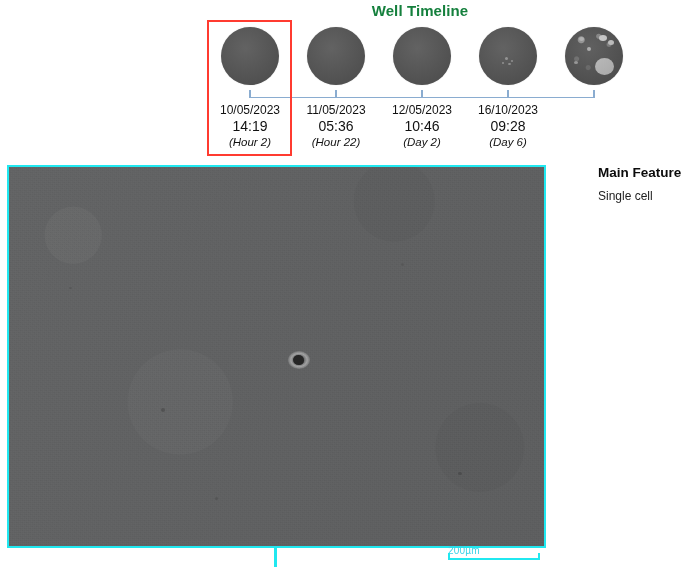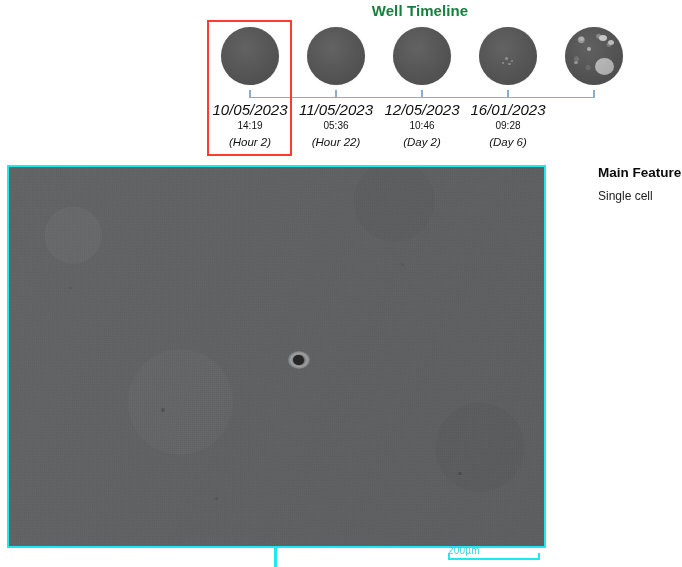--- a/index.html
+++ b/index.html
@@ -135,27 +135,26 @@
 
   .tl-labels {
     position: absolute;
     left: 0;
     top: 82px;
     width: 86px;
     text-align: center;
     line-height: 16px;
   }
   .tl-date {
-    font-size: 15px;
+    font-size: 12px;
     color: #111111;
     white-space: nowrap;
-    font-style: italic;
   }
   .tl-time {
-    font-size: 10px;
+    font-size: 14px;
     color: #111111;
   }
   .tl-rel {
     font-size: 11.5px;
     font-style: italic;
     color: #111111;
   }
 
   
   #main-image-panel {
@@ -341,21 +340,21 @@
     <div class="tl-thumb-wrap">
       <div class="tl-thumb">
         <div class="speck" style="left:26px; top:30px; width:3px; height:3px;"></div>
         <div class="speck" style="left:32px; top:33px; width:2px; height:2px;"></div>
         <div class="speck" style="left:29px; top:36px; width:3px; height:2px;"></div>
         <div class="speck" style="left:23px; top:35px; width:2px; height:2px;"></div>
       </div>
     </div>
     <div class="tl-tick"></div>
     <div class="tl-labels">
-      <div class="tl-date">16/01/2023</div>
+      <div class="tl-date">16/10/2023</div>
       <div class="tl-time">09:28</div>
       <div class="tl-rel">(Day 6)</div>
     </div>
   </div>
 
   <div class="tl-item i4">
     <div class="tl-thumb-wrap">
       <div class="tl-thumb noisy">
         <div class="blob" style="left:30px; top:31px; width:19px; height:17px;"></div>
         <div class="blob" style="left:34px; top:8px; width:8px; height:6px; background:#cfcfcf;"></div>

